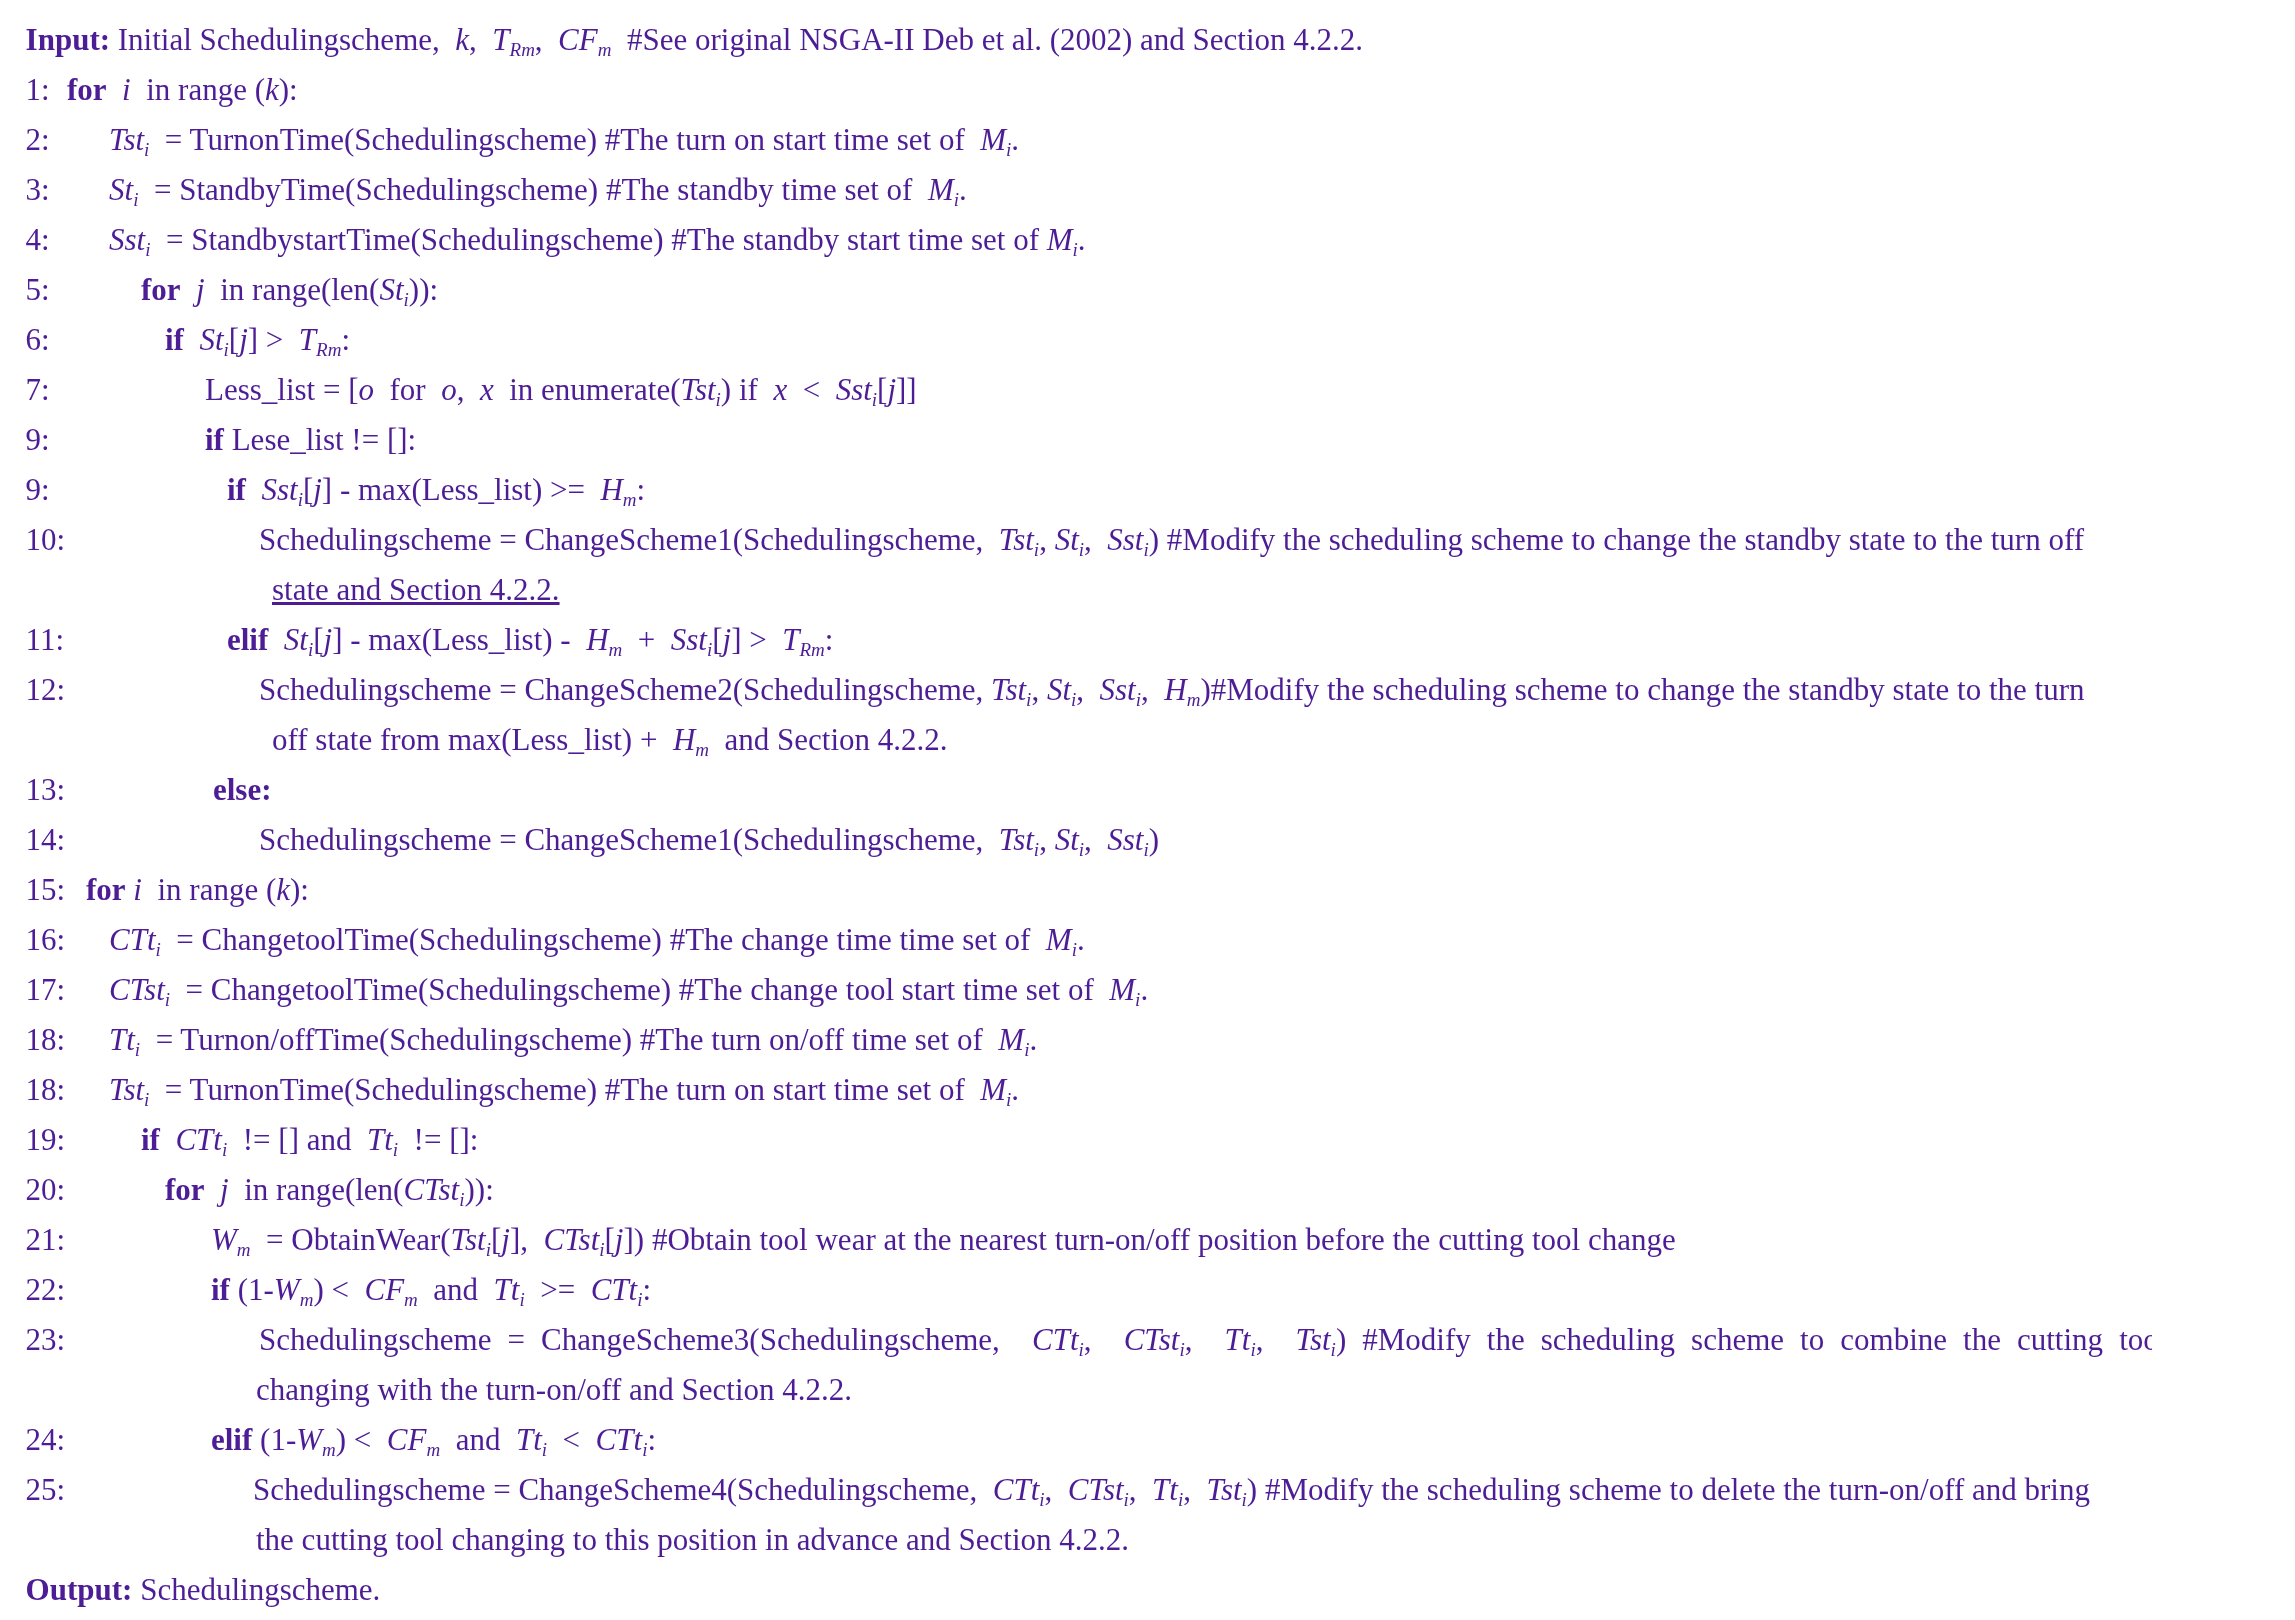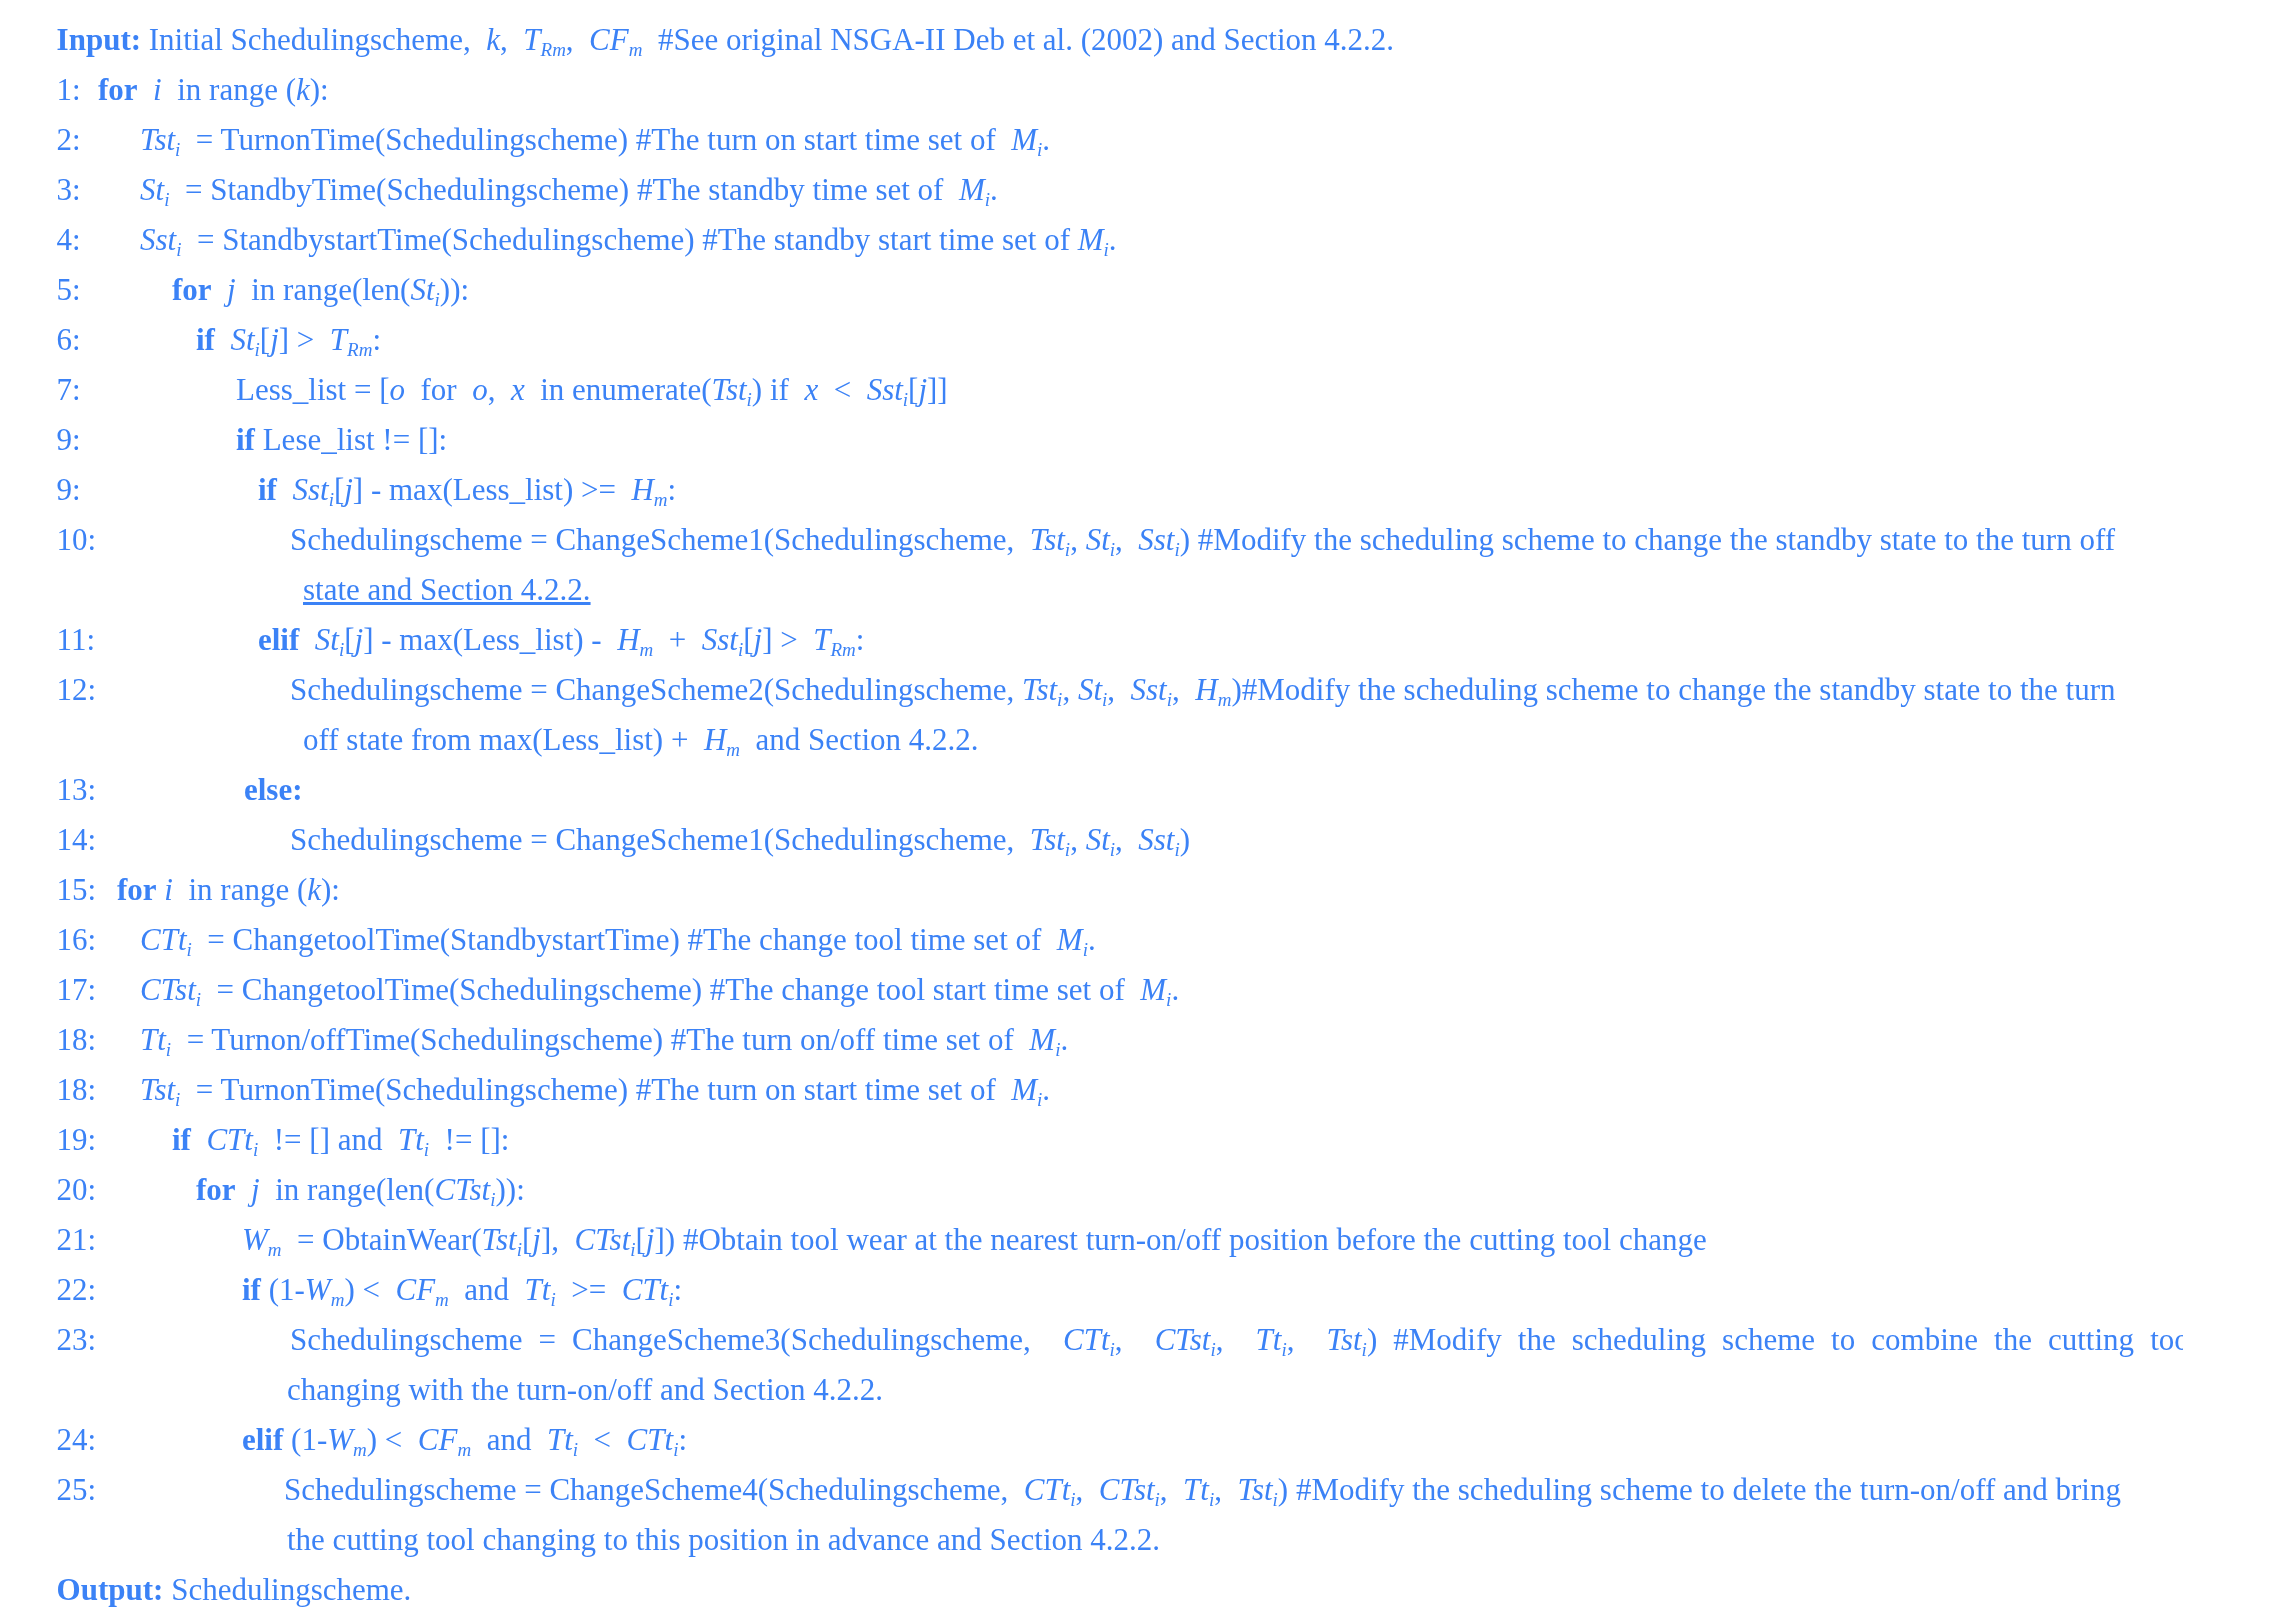--- a/index.html
+++ b/index.html
@@ -1,27 +1,26 @@
 <!DOCTYPE html>
 <html style="font-size:10.2px"><head>
 <meta charset="utf-8">
 <style>
   html, body { margin: 0; padding: 0; background: #ffffff; }
   .page {
     position: relative;
     width: 2152px;
     height: 1621px;
     background: #ffffff;
-    color: #3b82f6;
+    color: #4c1d95;
     font-family: "Liberation Serif", serif;
     font-size: 31px;
     overflow: hidden;
     padding-top: 15.3px;
     box-sizing: border-box;
-    margin-left: 31px;
   }
   .listing { position: relative; }
   .line {
     position: relative;
     height: 50px;
     line-height: 50px;
     white-space: pre;
   }
   .num {
     position: absolute;
@@ -59,21 +58,21 @@
       <div class="line"><span class="num tok-roman">9:</span><span class="code" style="left: 205px;"><span class="tok-bold">if</span><span class="tok-roman"> Lese_list != []:</span></span></div>
       <div class="line"><span class="num tok-roman">9:</span><span class="code" style="left: 227px;"><span class="tok-bold">if</span><span class="tok-roman">  </span><span class="tok-var">Sst</span><sub class="tok-sub">i</sub><span class="tok-roman">[</span><span class="tok-var">j</span><span class="tok-roman">] - max(Less_list) &gt;=  </span><span class="tok-var">H</span><sub class="tok-sub">m</sub><span class="tok-roman">:</span></span></div>
       <div class="line"><span class="num tok-roman">10:</span><span class="code" style="left: 259px;"><span class="tok-roman">Schedulingscheme = ChangeScheme1(Schedulingscheme,  </span><span class="tok-var">Tst</span><sub class="tok-sub">i</sub><span class="tok-roman">, </span><span class="tok-var">St</span><sub class="tok-sub">i</sub><span class="tok-roman">,  </span><span class="tok-var">Sst</span><sub class="tok-sub">i</sub><span class="tok-roman">) #Modify the scheduling scheme to change the standby state to the turn off</span></span></div>
       <div class="line"><span class="code" style="left: 272px; text-decoration: underline;"><span class="tok-roman">state and Section 4.2.2.</span></span></div>
       <div class="line"><span class="num tok-roman">11:</span><span class="code" style="left: 227px;"><span class="tok-bold">elif</span><span class="tok-roman">  </span><span class="tok-var">St</span><sub class="tok-sub">i</sub><span class="tok-roman">[</span><span class="tok-var">j</span><span class="tok-roman">] - max(Less_list) -  </span><span class="tok-var">H</span><sub class="tok-sub">m</sub><span class="tok-roman">  +  </span><span class="tok-var">Sst</span><sub class="tok-sub">i</sub><span class="tok-roman">[</span><span class="tok-var">j</span><span class="tok-roman">] &gt;  </span><span class="tok-var">T</span><sub class="tok-sub">Rm</sub><span class="tok-roman">:</span></span></div>
       <div class="line"><span class="num tok-roman">12:</span><span class="code" style="left: 259px;"><span class="tok-roman">Schedulingscheme = ChangeScheme2(Schedulingscheme, </span><span class="tok-var">Tst</span><sub class="tok-sub">i</sub><span class="tok-roman">, </span><span class="tok-var">St</span><sub class="tok-sub">i</sub><span class="tok-roman">,  </span><span class="tok-var">Sst</span><sub class="tok-sub">i</sub><span class="tok-roman">,  </span><span class="tok-var">H</span><sub class="tok-sub">m</sub><span class="tok-roman">)#Modify the scheduling scheme to change the standby state to the turn</span></span></div>
       <div class="line"><span class="code" style="left: 272px;"><span class="tok-roman">off state from max(Less_list) +  </span><span class="tok-var">H</span><sub class="tok-sub">m</sub><span class="tok-roman">  and Section 4.2.2.</span></span></div>
       <div class="line"><span class="num tok-roman">13:</span><span class="code" style="left: 213px;"><span class="tok-bold">else:</span></span></div>
       <div class="line"><span class="num tok-roman">14:</span><span class="code" style="left: 259px;"><span class="tok-roman">Schedulingscheme = ChangeScheme1(Schedulingscheme,  </span><span class="tok-var">Tst</span><sub class="tok-sub">i</sub><span class="tok-roman">, </span><span class="tok-var">St</span><sub class="tok-sub">i</sub><span class="tok-roman">,  </span><span class="tok-var">Sst</span><sub class="tok-sub">i</sub><span class="tok-roman">)</span></span></div>
       <div class="line"><span class="num tok-roman">15:</span><span class="code" style="left: 86px;"><span class="tok-bold">for</span><span class="tok-roman"> </span><span class="tok-var">i</span><span class="tok-roman">  in range (</span><span class="tok-var">k</span><span class="tok-roman">):</span></span></div>
-      <div class="line"><span class="num tok-roman">16:</span><span class="code" style="left: 109px;"><span class="tok-var">CTt</span><sub class="tok-sub">i</sub><span class="tok-roman">  = ChangetoolTime(StandbystartTime) #The change tool time set of  </span><span class="tok-var">M</span><sub class="tok-sub">i</sub><span class="tok-roman">.</span></span></div>
+      <div class="line"><span class="num tok-roman">16:</span><span class="code" style="left: 109px;"><span class="tok-var">CTt</span><sub class="tok-sub">i</sub><span class="tok-roman">  = ChangetoolTime(Schedulingscheme) #The change time time set of  </span><span class="tok-var">M</span><sub class="tok-sub">i</sub><span class="tok-roman">.</span></span></div>
       <div class="line"><span class="num tok-roman">17:</span><span class="code" style="left: 109px;"><span class="tok-var">CTst</span><sub class="tok-sub">i</sub><span class="tok-roman">  = ChangetoolTime(Schedulingscheme) #The change tool start time set of  </span><span class="tok-var">M</span><sub class="tok-sub">i</sub><span class="tok-roman">.</span></span></div>
       <div class="line"><span class="num tok-roman">18:</span><span class="code" style="left: 109px;"><span class="tok-var">Tt</span><sub class="tok-sub">i</sub><span class="tok-roman">  = Turnon/offTime(Schedulingscheme) #The turn on/off time set of  </span><span class="tok-var">M</span><sub class="tok-sub">i</sub><span class="tok-roman">.</span></span></div>
       <div class="line"><span class="num tok-roman">18:</span><span class="code" style="left: 109px;"><span class="tok-var">Tst</span><sub class="tok-sub">i</sub><span class="tok-roman">  = TurnonTime(Schedulingscheme) #The turn on start time set of  </span><span class="tok-var">M</span><sub class="tok-sub">i</sub><span class="tok-roman">.</span></span></div>
       <div class="line"><span class="num tok-roman">19:</span><span class="code" style="left: 141px;"><span class="tok-bold">if</span><span class="tok-roman">  </span><span class="tok-var">CTt</span><sub class="tok-sub">i</sub><span class="tok-roman">  != [] and  </span><span class="tok-var">Tt</span><sub class="tok-sub">i</sub><span class="tok-roman">  != []:</span></span></div>
       <div class="line"><span class="num tok-roman">20:</span><span class="code" style="left: 165px;"><span class="tok-bold">for</span><span class="tok-roman">  </span><span class="tok-var">j</span><span class="tok-roman">  in range(len(</span><span class="tok-var">CTst</span><sub class="tok-sub">i</sub><span class="tok-roman">)):</span></span></div>
       <div class="line"><span class="num tok-roman">21:</span><span class="code" style="left: 211px;"><span class="tok-var">W</span><sub class="tok-sub">m</sub><span class="tok-roman">  = ObtainWear(</span><span class="tok-var">Tst</span><sub class="tok-sub">i</sub><span class="tok-roman">[</span><span class="tok-var">j</span><span class="tok-roman">],  </span><span class="tok-var">CTst</span><sub class="tok-sub">i</sub><span class="tok-roman">[</span><span class="tok-var">j</span><span class="tok-roman">]) #Obtain tool wear at the nearest turn-on/off position before the cutting tool change</span></span></div>
       <div class="line"><span class="num tok-roman">22:</span><span class="code" style="left: 211px;"><span class="tok-bold">if</span><span class="tok-roman"> (1-</span><span class="tok-var">W</span><sub class="tok-sub">m</sub><span class="tok-roman">) &lt;  </span><span class="tok-var">CF</span><sub class="tok-sub">m</sub><span class="tok-roman">  and  </span><span class="tok-var">Tt</span><sub class="tok-sub">i</sub><span class="tok-roman">  &gt;=  </span><span class="tok-var">CTt</span><sub class="tok-sub">i</sub><span class="tok-roman">:</span></span></div>
       <div class="line justify"><span class="num tok-roman">23:</span><span class="code" style="left: 259px;"><span class="tok-roman">Schedulingscheme = ChangeScheme3(Schedulingscheme,  </span><span class="tok-var">CTt</span><sub class="tok-sub">i</sub><span class="tok-roman">,  </span><span class="tok-var">CTst</span><sub class="tok-sub">i</sub><span class="tok-roman">,  </span><span class="tok-var">Tt</span><sub class="tok-sub">i</sub><span class="tok-roman">,  </span><span class="tok-var">Tst</span><sub class="tok-sub">i</sub><span class="tok-roman">) #Modify the scheduling scheme to combine the cutting tool</span></span></div>
       <div class="line"><span class="code" style="left: 256px;"><span class="tok-roman">changing with the turn-on/off and Section 4.2.2.</span></span></div>
       <div class="line"><span class="num tok-roman">24:</span><span class="code" style="left: 211px;"><span class="tok-bold">elif</span><span class="tok-roman"> (1-</span><span class="tok-var">W</span><sub class="tok-sub">m</sub><span class="tok-roman">) &lt;  </span><span class="tok-var">CF</span><sub class="tok-sub">m</sub><span class="tok-roman">  and  </span><span class="tok-var">Tt</span><sub class="tok-sub">i</sub><span class="tok-roman">  &lt;  </span><span class="tok-var">CTt</span><sub class="tok-sub">i</sub><span class="tok-roman">:</span></span></div>

